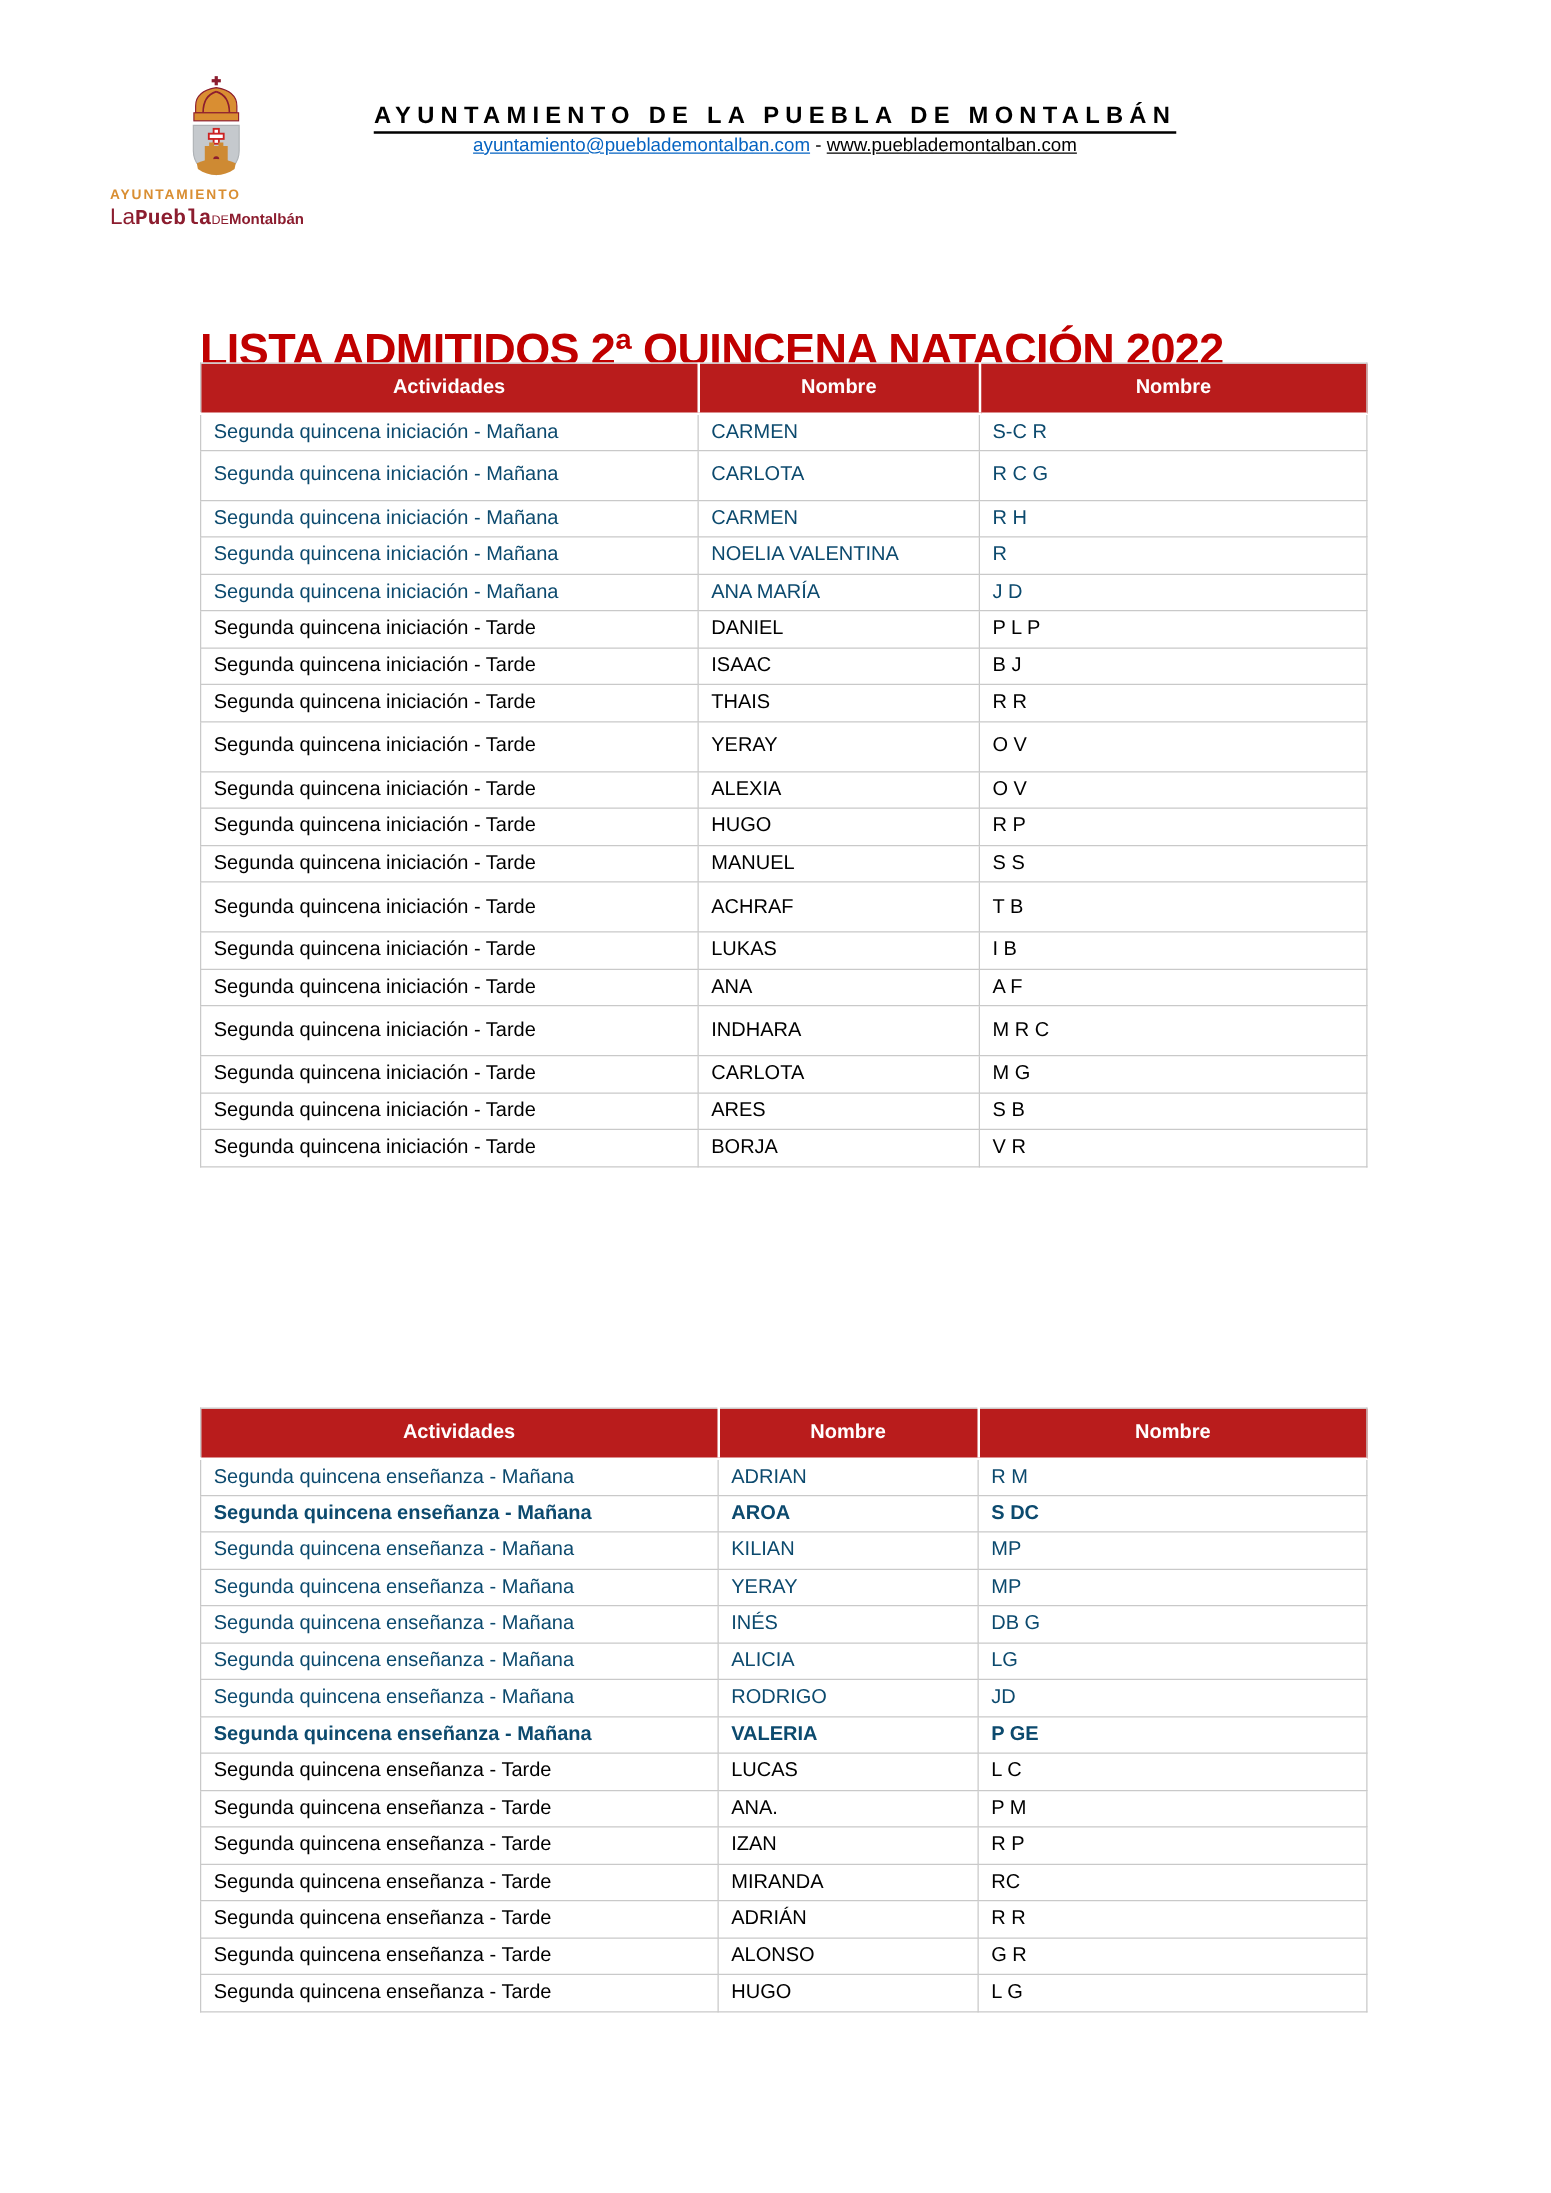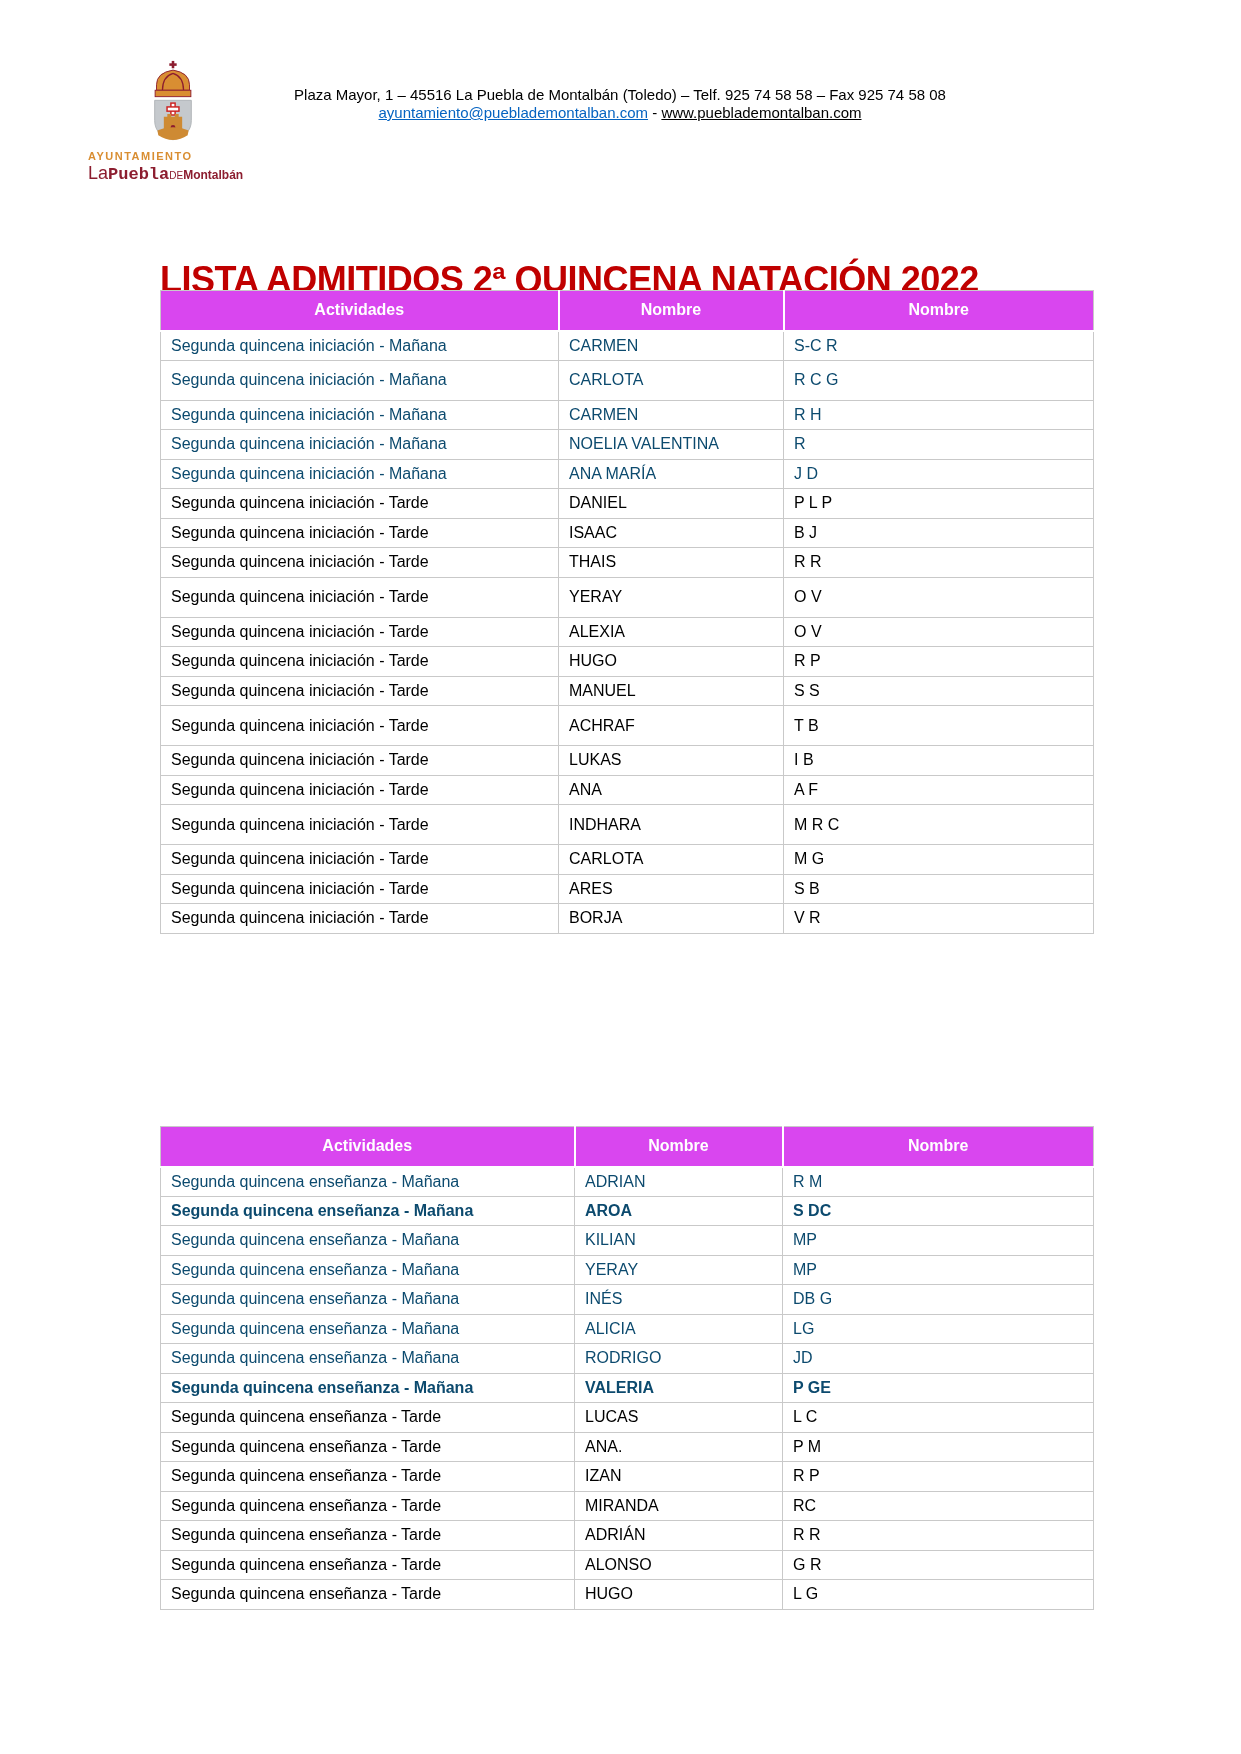--- a/index.html
+++ b/index.html
@@ -41,21 +41,21 @@
     letter-spacing:-0.5px; border-bottom:4px solid #C00000; padding-bottom:2px;
     white-space:nowrap;
     margin-top:41px;
   }
 
   
   table.roster { position:absolute; left:160px; width:933px; border-collapse:collapse; table-layout:fixed; border:1px solid #C9C9C9; background:#fff; }
   #table-0 { top:290px; }
   #table-1 { top:1126px; }
   table.roster th {
-    background:#d946ef; color:#ffffff; font-weight:bold; font-size:16px;
+    background:#b91c1c; color:#ffffff; font-weight:bold; font-size:16px;
     text-align:center; height:40px; border-left:2px solid #ffffff; border-bottom:2px solid #ffffff;
   }
   table.roster th:first-child { border-left:none; }
   table.roster td {
     border:1px solid #C9C9C9; font-size:16px; padding:0 4px 0 10px;
     vertical-align:middle; overflow:hidden; white-space:nowrap;
   }
   table.roster tr { height:29.5px; }
   table.roster tr.tall { height:40px; }
   table.roster tr.red td { color:#0c4a6e; }
@@ -84,21 +84,21 @@
       <path d="M40,62 h3.8 v-3.2 h4.3 v3.2 h3.8 v-3.2 h4.3 v3.2 h3.8 v16 h-20 z" fill="#CE8A33"></path>
       <path d="M47.4,78 v-4.6 a2.6,2.6 0 0 1 5.2,0 v4.6 z" fill="#8C1D2F"></path>
 
       <path d="M33,77 c10,-5 24,-5 34,0 l-1,5 c-10,7 -22,7 -32,0 z" fill="#CE8A33"></path>
     </svg>
     <span class="logo-caption1">AYUNTAMIENTO</span>
     <span class="logo-caption2"><span class="la">La</span><span class="puebla">Puebla</span><span class="de">DE</span><span class="montalban">Montalbán</span></span>
   </div>
 
   <div class="head-text">
-    <div class="address-line">Plaza Mayor, 1 – 45516 La Puebla de Montalbán (Toledo) – Telf. 925 74 58 58 – Fax 925 74 58 08</div>
+    <span class="org-name">AYUNTAMIENTO DE LA PUEBLA DE MONTALBÁN</span>
     <div class="links-line">
       <a class="email" href="#">ayuntamiento@pueblademontalban.com</a>
       <span class="sep">-</span>
       <a class="web" href="#">www.pueblademontalban.com</a>
     </div>
   </div>
 
   <div class="doc-title-wrap">
     <span class="doc-title">LISTA ADMITIDOS 2ª QUINCENA NATACIÓN 2022</span>
   </div>

